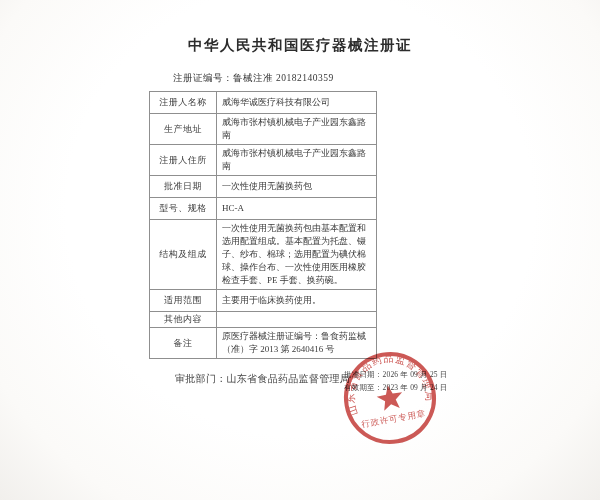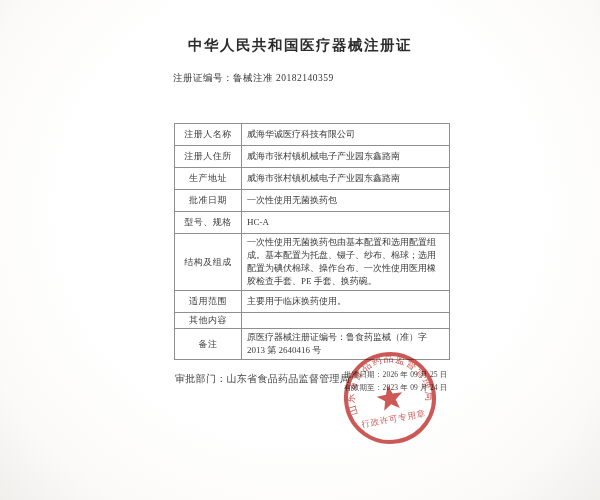--- a/index.html
+++ b/index.html
@@ -16,25 +16,24 @@
     position: absolute; left: 0; top: 36px; width: 600px;
     text-align: center;
     font-size: 14.5px; letter-spacing: 1.5px;
     color: #2c2c2c; font-weight: 600;
   }
   .cert-no-line {
     position: absolute; left: 173px; top: 72px;
     font-size: 9.5px; letter-spacing: 0.5px; color: #363636;
   }
   table.cert-table {
-    position: absolute; left: 174px; top: 91px;
-    width: 276px;
+    position: absolute; left: 149px; top: 91px;
+    width: 228px;
     border-collapse: collapse;
     table-layout: fixed;
-    margin-top: 32px;
   }
   table.cert-table td {
     border: 1px solid #8f8f8f;
     font-size: 9px;
     line-height: 13px;
     vertical-align: middle;
     color: #3b3b3b;
   }
   td.lbl { width: 62px; text-align: center; padding: 1px 2px; letter-spacing: 0.5px; }
   td.val { padding: 2px 5px; text-align: left; }
@@ -69,25 +68,25 @@
 
 <div class="cert-no-line">注册证编号：鲁械注准 20182140359</div>
 
 <table class="cert-table">
   <tbody>
     <tr>
       <td class="lbl">注册人名称</td>
       <td class="val">威海华诚医疗科技有限公司</td>
     </tr>
     <tr>
-      <td class="lbl">注册人住所</td>
+      <td class="lbl">生产地址</td>
       <td class="val">威海市张村镇机械电子产业园东鑫路南</td>
     </tr>
     <tr>
-      <td class="lbl">生产地址</td>
+      <td class="lbl">注册人住所</td>
       <td class="val">威海市张村镇机械电子产业园东鑫路南</td>
     </tr>
     <tr>
       <td class="lbl">批准日期</td>
       <td class="val">一次性使用无菌换药包</td>
     </tr>
     <tr>
       <td class="lbl">型号、规格</td>
       <td class="val">HC-A</td>
     </tr>

